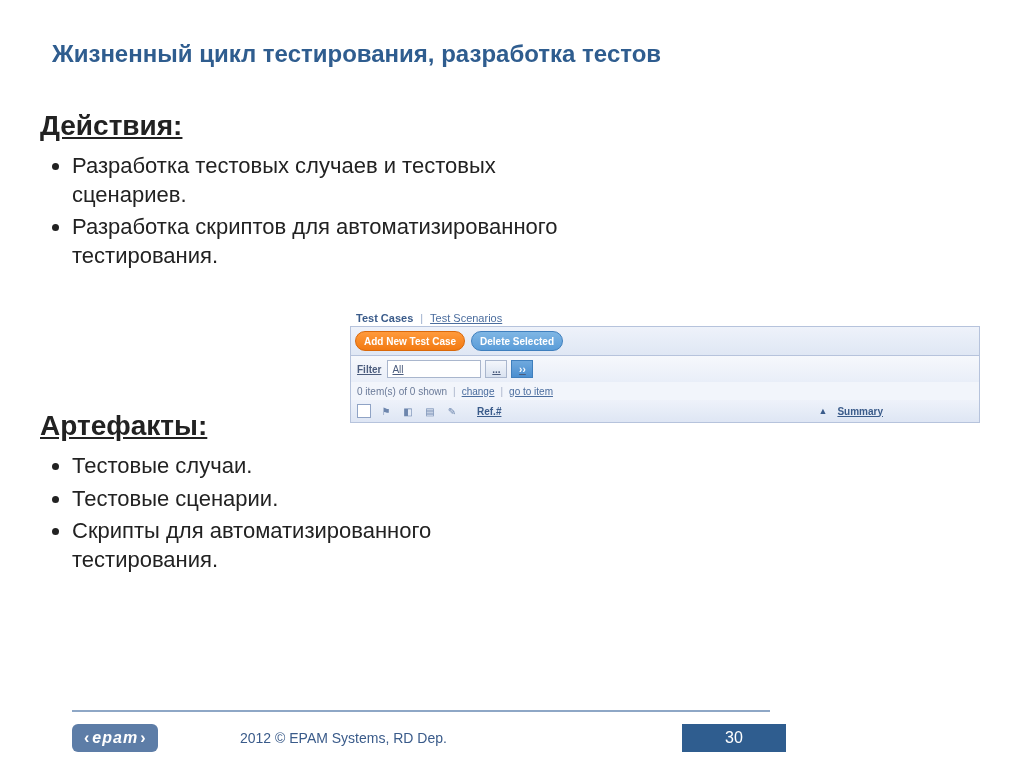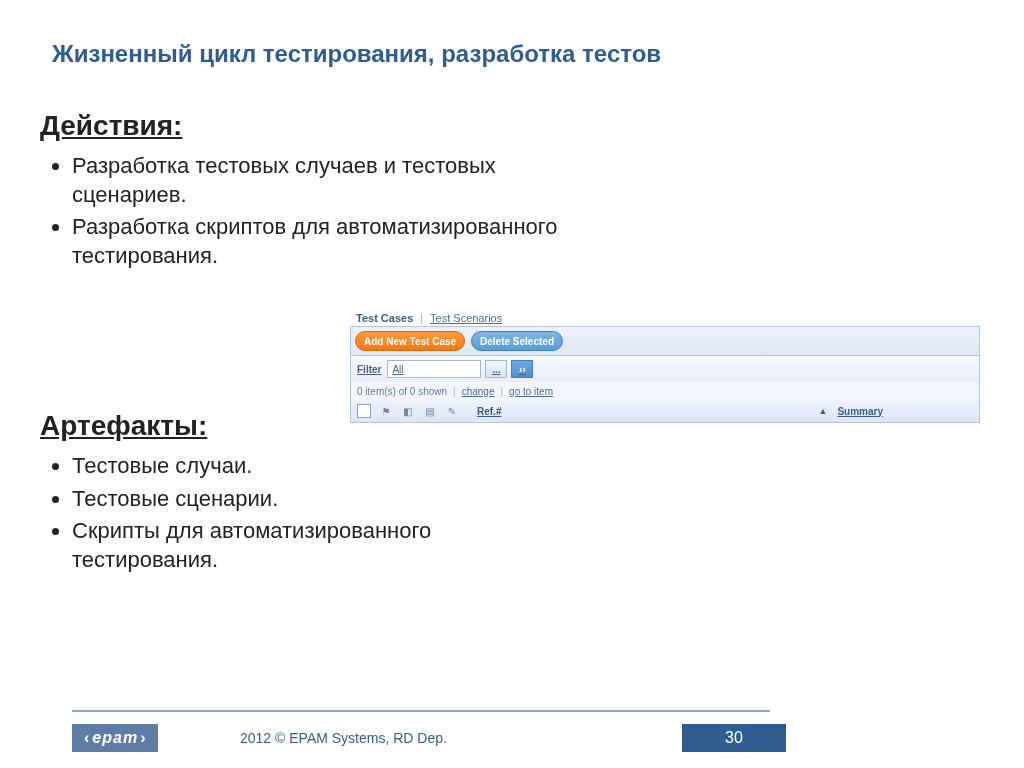--- a/index.html
+++ b/index.html
@@ -249,20 +249,21 @@
     background: #5d7da7;
     color: #fff;
     font-family: "Arial Black", Arial, sans-serif;
     font-weight: 900;
     font-style: italic;
     font-size: 16px;
     display: inline-flex;
     align-items: center;
     padding: 0 12px;
     letter-spacing: 1px;
+    border-radius: 6px;
   }
   .logo-plate::before {
     content: "‹";
     margin-right: 2px;
     font-style: normal;
   }
   .logo-plate::after {
     content: "›";
     margin-left: 2px;
     font-style: normal;

